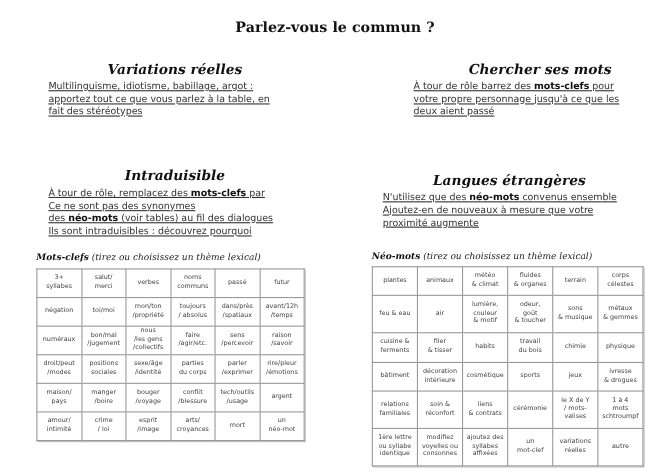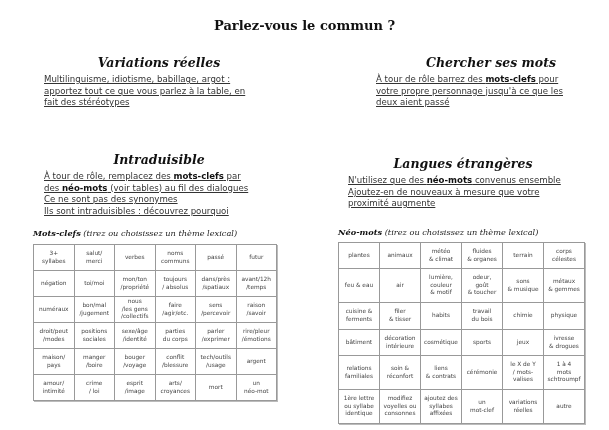--- a/index.html
+++ b/index.html
@@ -48,22 +48,22 @@
 <div class="col col-left" style="top:55px;">
   <div class="h2">Variations réelles</div>
   <p class="p">Multilinguisme, idiotisme, babillage, argot :</p>
   <p class="p">apportez tout ce que vous parlez à la table, en</p>
   <p class="p">fait des stéréotypes</p>
 </div>
 
 <div class="col col-left" style="top:140px;margin-top:12px;">
   <div class="h2">Intraduisible</div>
   <p class="p"><span>À tour de rôle, remplacez des </span><b>mots-clefs</b><span> par</span></p>
+  <p class="p">Ce ne sont pas des synonymes</p>
   <p class="p"><span>des </span><b>néo-mots</b><span> (voir tables) au fil des dialogues</span></p>
-  <p class="p">Ce ne sont pas des synonymes</p>
   <p class="p">Ils sont intraduisibles : découvrez pourquoi</p>
 </div>
 
 <div class="col col-right" style="top:55px;margin-left:28px;">
   <div class="h2">Chercher ses mots</div>
   <p class="p"><span>À tour de rôle barrez des </span><b>mots-clefs</b><span> pour</span></p>
   <p class="p">votre propre personnage jusqu'à ce que les</p>
   <p class="p">deux aient passé</p>
 </div>
 

